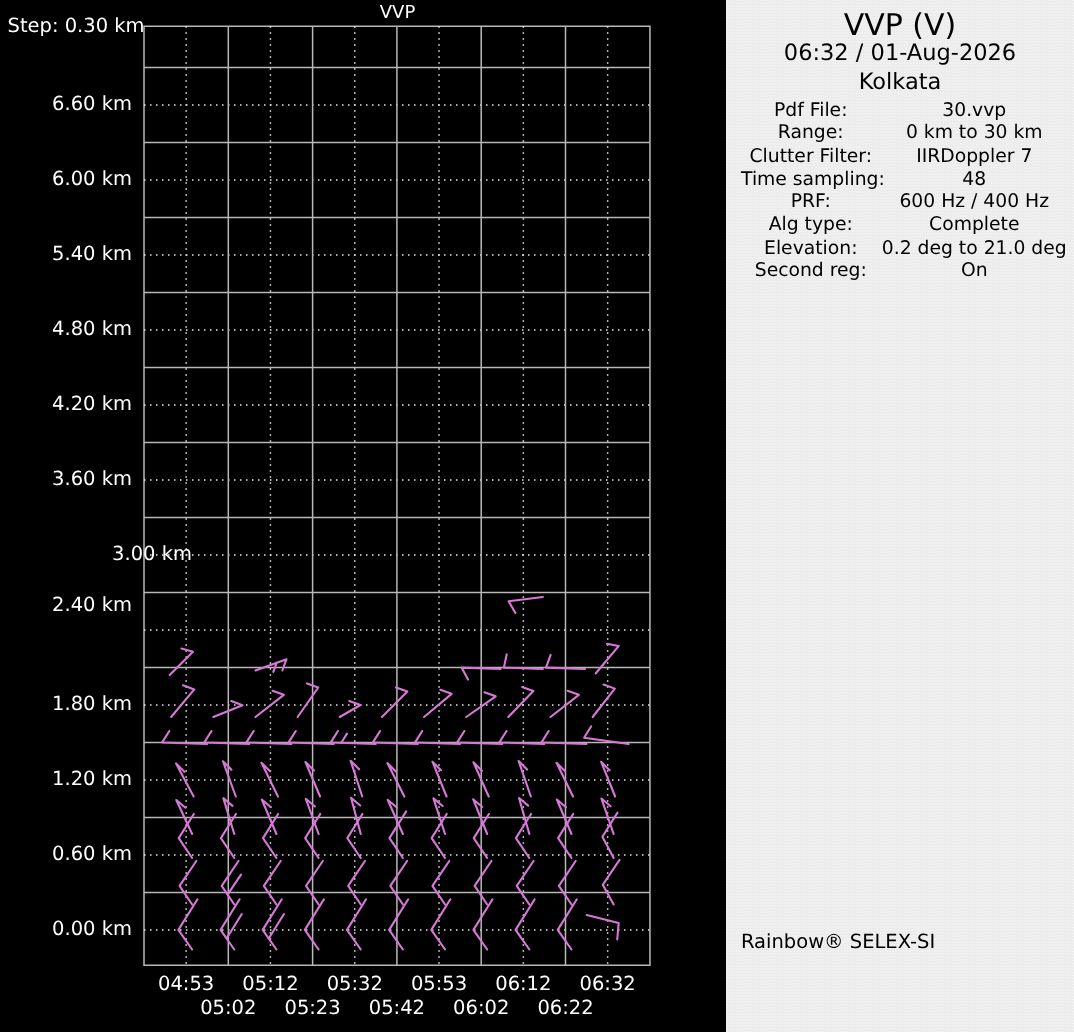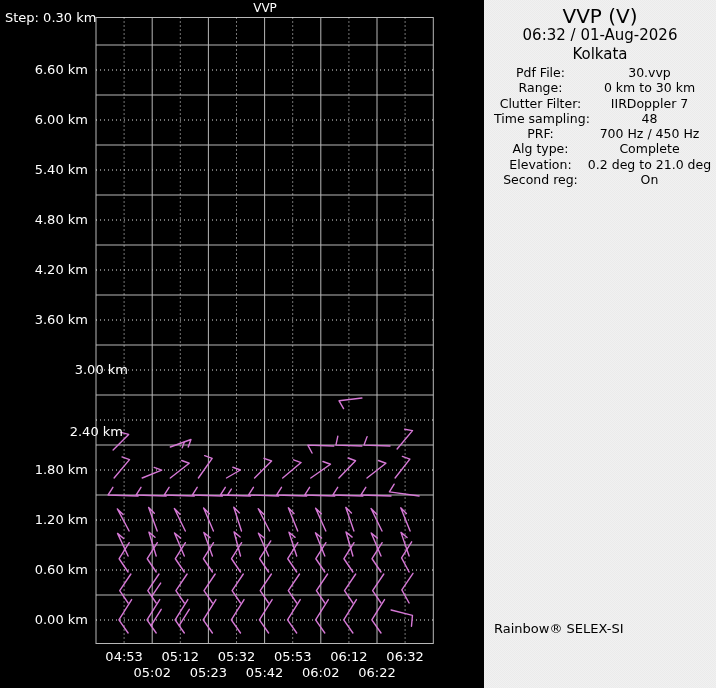--- a/index.html
+++ b/index.html
@@ -176,21 +176,21 @@
     <div class="step-label">Step: 0.30 km</div>
     <div class="chart-title">VVP</div>
     <div id="y-labels">
         <div class="y-label" style="top: 62px; left: 0px;">6.60 km</div>
         <div class="y-label" style="top: 112px; left: 0px;">6.00 km</div>
         <div class="y-label" style="top: 162px; left: 0px;">5.40 km</div>
         <div class="y-label" style="top: 212px; left: 0px;">4.80 km</div>
         <div class="y-label" style="top: 262px; left: 0px;">4.20 km</div>
         <div class="y-label" style="top: 312px; left: 0px;">3.60 km</div>
         <div class="y-label" style="top: 362px; left: 0px; padding-left: 40px;">3.00 km</div>
-        <div class="y-label" style="top: 424px; left: 0px; padding-left: 35px;">2.40 km</div>
+        <div class="y-label" style="top: 396px; left: 0px;">2.40 km</div>
         <div class="y-label" style="top: 462px; left: 0px;">1.80 km</div>
         <div class="y-label" style="top: 512px; left: 0px;">1.20 km</div>
         <div class="y-label" style="top: 562px; left: 0px;">0.60 km</div>
         <div class="y-label" style="top: 612px; left: 0px;">0.00 km</div>
       </div>
     <div id="x-labels">
         <div class="x-label" style="left: 102.1px; top: 649px;">04:53</div>
         <div class="x-label" style="left: 130.2px; top: 665px;">05:02</div>
         <div class="x-label" style="left: 158.3px; top: 649px;">05:12</div>
         <div class="x-label" style="left: 186.4px; top: 665px;">05:23</div>
@@ -220,21 +220,21 @@
         <div class="info-row">
           <span class="lab">Clutter Filter:</span>
           <span class="val">IIRDoppler 7</span>
         </div>
         <div class="info-row">
           <span class="lab">Time sampling:</span>
           <span class="val">48</span>
         </div>
         <div class="info-row">
           <span class="lab">PRF:</span>
-          <span class="val">700 Hz / 450 Hz</span>
+          <span class="val">600 Hz / 400 Hz</span>
         </div>
         <div class="info-row">
           <span class="lab">Alg type:</span>
           <span class="val">Complete</span>
         </div>
         <div class="info-row">
           <span class="lab">Elevation:</span>
           <span class="val">0.2 deg to 21.0 deg</span>
         </div>
         <div class="info-row">

